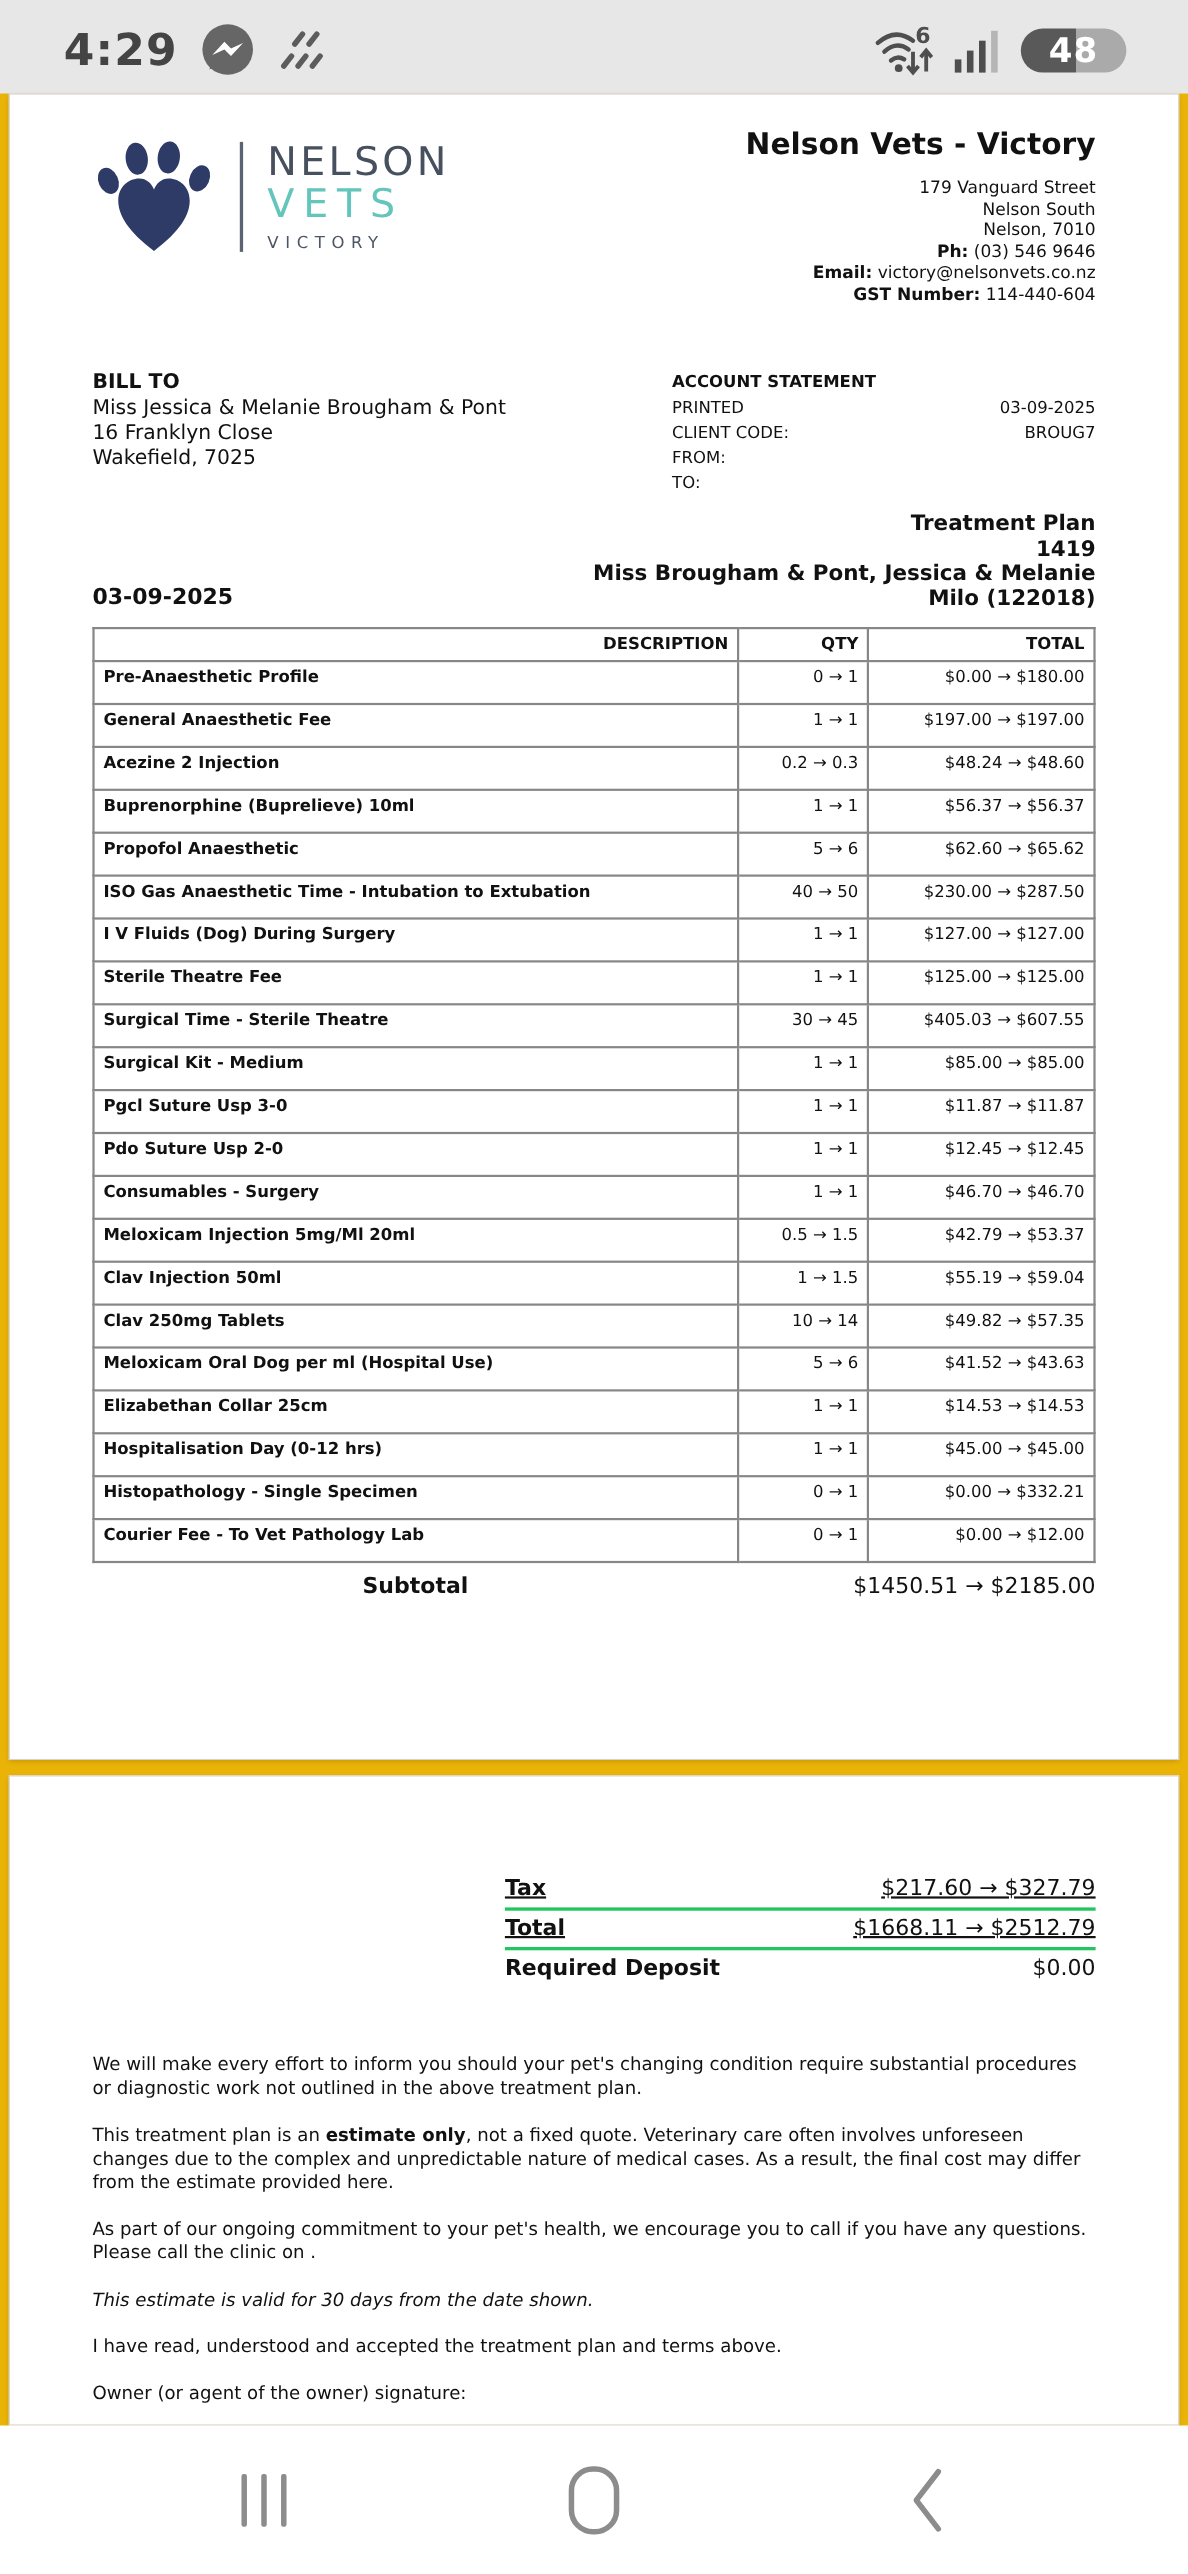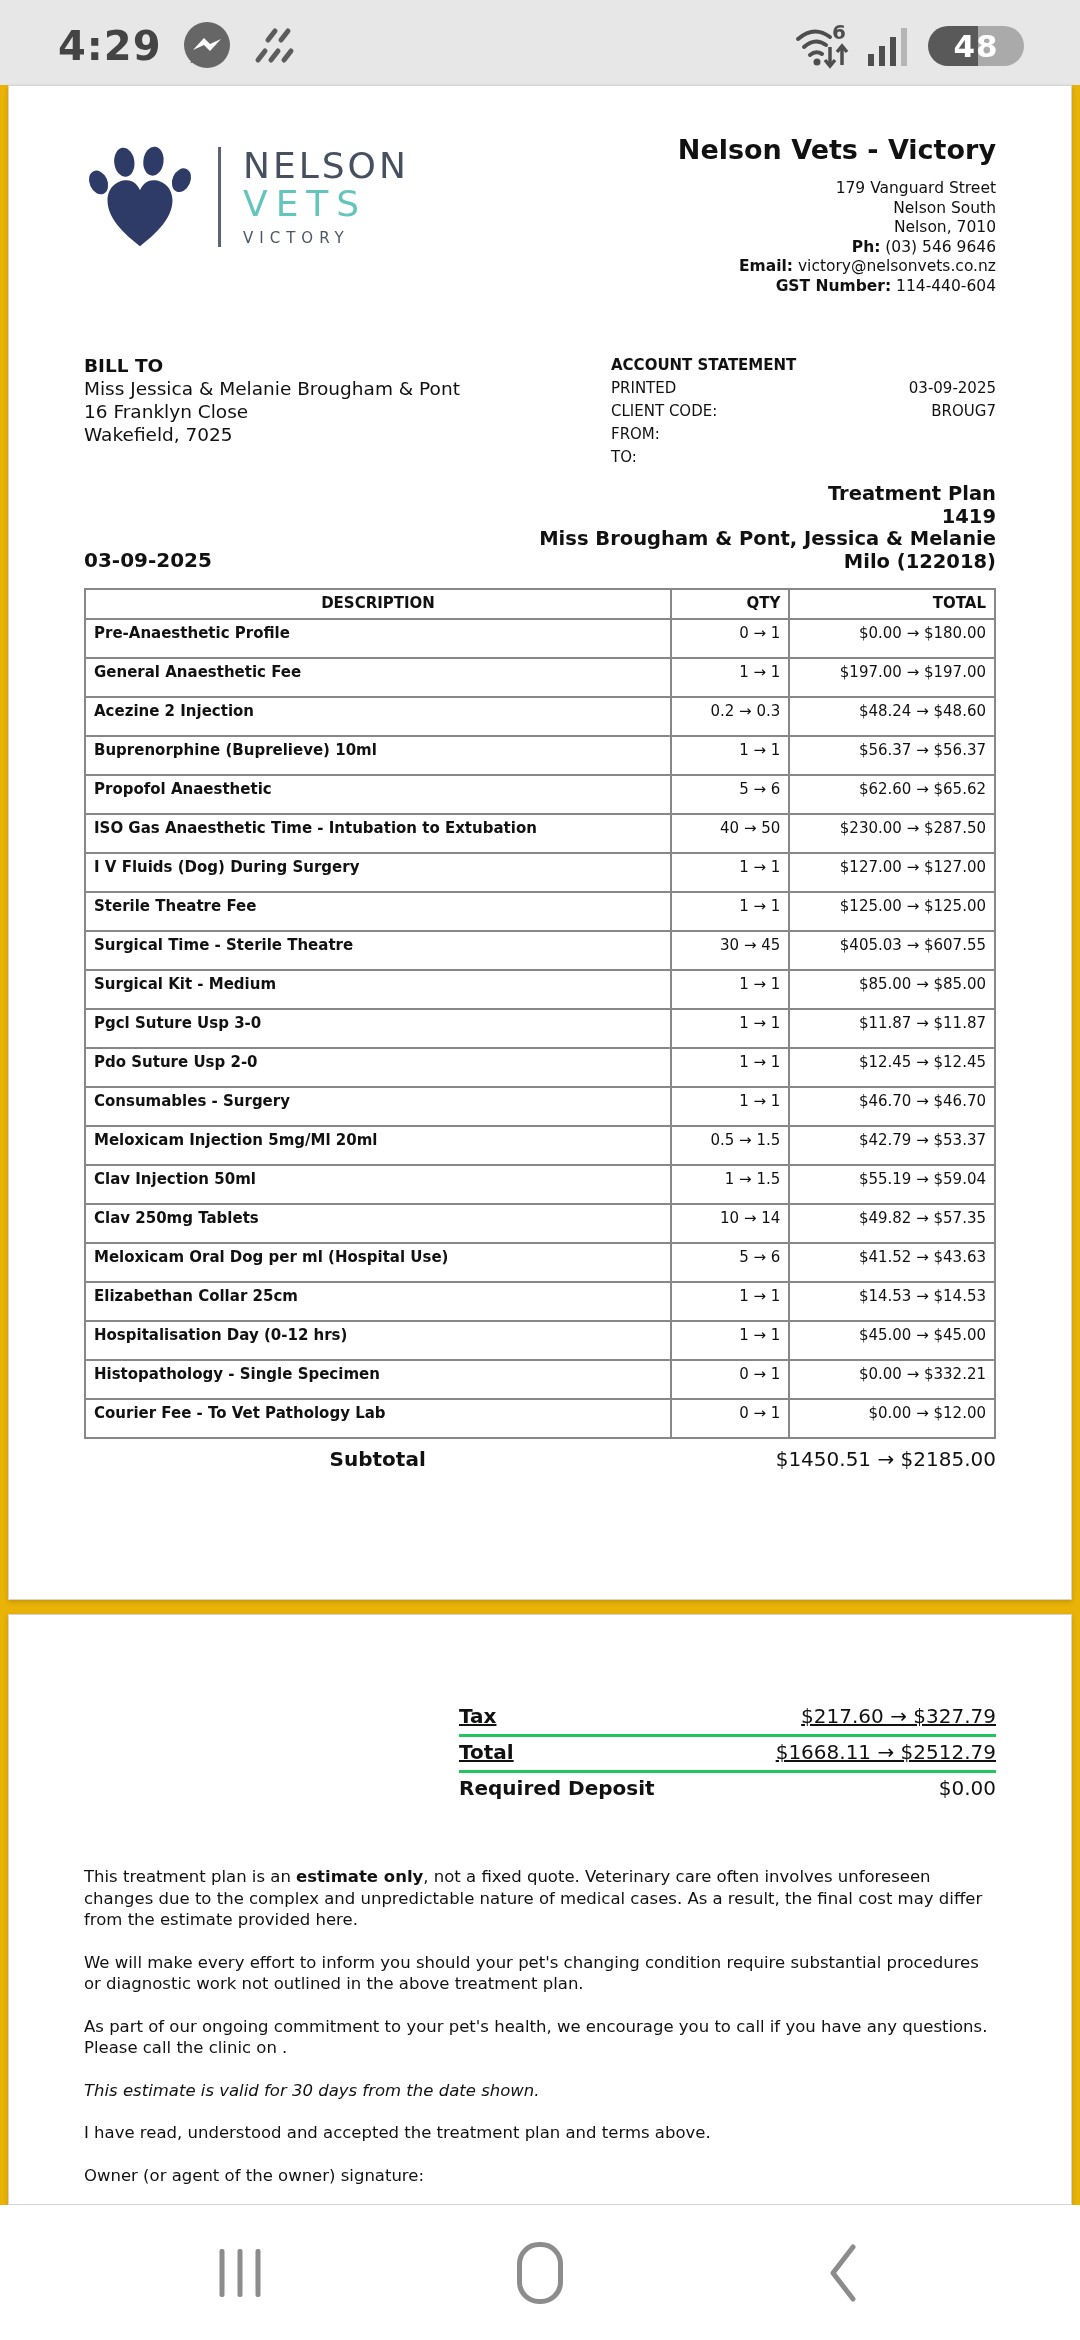--- a/index.html
+++ b/index.html
@@ -11,21 +11,21 @@
   }
   
   .status-bar{height:85px;display:flex;align-items:center;justify-content:space-between;padding:6px 56px 0 58px;background:#e7e7e7;}
   .sb-left{display:flex;align-items:center;gap:18px;}
   .sb-time{font-size:40px;font-weight:700;color:#444;letter-spacing:1px;}
   .sb-right{display:flex;align-items:center;gap:14px;}
   .battery{width:96px;height:40px;border-radius:26px;background:linear-gradient(to right,#595959 52%,#aaaaaa 52%);display:flex;align-items:center;justify-content:center;}
   .battery span{color:#fff;font-size:31px;font-weight:700;letter-spacing:1px;}
   
   .page{background:#fff;margin:0 8px;border:1px solid #d4d4d4;box-shadow:0 2px 5px rgba(0,0,0,.16);}
-  .card1{height:1515px;padding:48px 75px 0 75px;}
+  .card1{height:1515px;padding:30px 75px 0 75px;}
   .card2{height:591px;margin-top:14px;padding:86px 75px 0 75px;}
   
   .doc-header{display:flex;justify-content:space-between;}
   .logo{display:flex;align-items:center;gap:22px;height:125px;}
   .logo-divider{width:3px;height:100px;background:#5c6474;}
   .brand-top{font-size:36px;letter-spacing:3px;color:#47505f;font-weight:400;line-height:38px;}
   .brand-mid{font-size:36px;letter-spacing:8px;color:#64c5bc;font-weight:400;line-height:38px;}
   .brand-sub{font-size:15px;letter-spacing:6px;color:#4d5664;margin-top:6px;}
   .clinic-info{text-align:right;}
   .clinic-name{font-size:27px;font-weight:700;margin-bottom:14px;}
@@ -40,21 +40,21 @@
   .st-row{display:flex;justify-content:space-between;}
   
   .plan-row{display:flex;justify-content:space-between;align-items:flex-end;margin-top:14px;}
   .doc-date{font-size:20px;font-weight:700;padding-bottom:1px;}
   .plan-block{text-align:right;font-size:19.5px;font-weight:700;line-height:22.5px;}
   
   table.items{width:100%;border-collapse:collapse;margin-top:15px;}
   table.items th,table.items td{border:2px solid #878787;vertical-align:top;padding:4px 8px;}
   table.items th{font-size:15px;font-weight:700;height:30px;}
   table.items td{font-size:15px;height:39px;}
-  .col-desc{width:64.4%;text-align:center;}
+  .col-desc{width:64.4%;text-align:right;}
   .col-qty{width:13%;text-align:right;}
   .col-total{width:22.6%;text-align:right;}
   td.cell-desc{font-weight:700;text-align:left;}
   td.cell-qty{text-align:right;}
   td.cell-total{text-align:right;}
   .subtotal-row{display:flex;margin-top:8px;}
   .subtotal-label{width:64.4%;text-align:center;font-size:20px;font-weight:700;}
   .subtotal-value{flex:1;text-align:right;font-size:20px;}
   
   .summary{width:537px;margin-left:auto;}
@@ -329,22 +329,22 @@
         <span class="lbl">Total</span>
         <span>$1668.11 → $2512.79</span>
       </div>
       <div class="sum-row">
         <span class="lbl">Required Deposit</span>
         <span>$0.00</span>
       </div>
     </div>
 
     <div class="terms">
+      <p>We will make every effort to inform you should your pet's changing condition require substantial procedures or diagnostic work not outlined in the above treatment plan.</p>
       <p><span>This treatment plan is an </span><b>estimate only</b><span>, not a fixed quote. Veterinary care often involves unforeseen changes due to the complex and unpredictable nature of medical cases. As a result, the final cost may differ from the estimate provided here.</span></p>
-      <p>We will make every effort to inform you should your pet's changing condition require substantial procedures or diagnostic work not outlined in the above treatment plan.</p>
       <p>As part of our ongoing commitment to your pet's health, we encourage you to call if you have any questions. Please call the clinic on .</p>
       <p class="italic">This estimate is valid for 30 days from the date shown.</p>
       <p>I have read, understood and accepted the treatment plan and terms above.</p>
     </div>
 
     <div class="sig-line">Owner (or agent of the owner) signature:</div>
     <div class="date-line">Date: 03-09-2025</div>
   </div>
 
   <div class="nav-bar">

